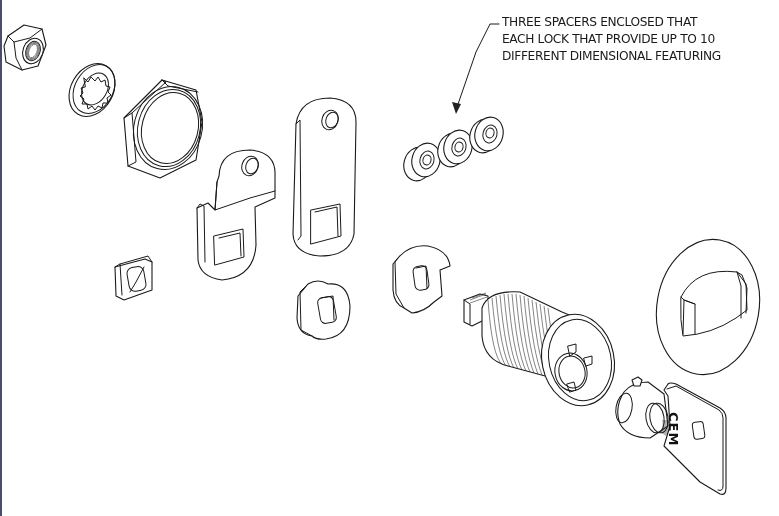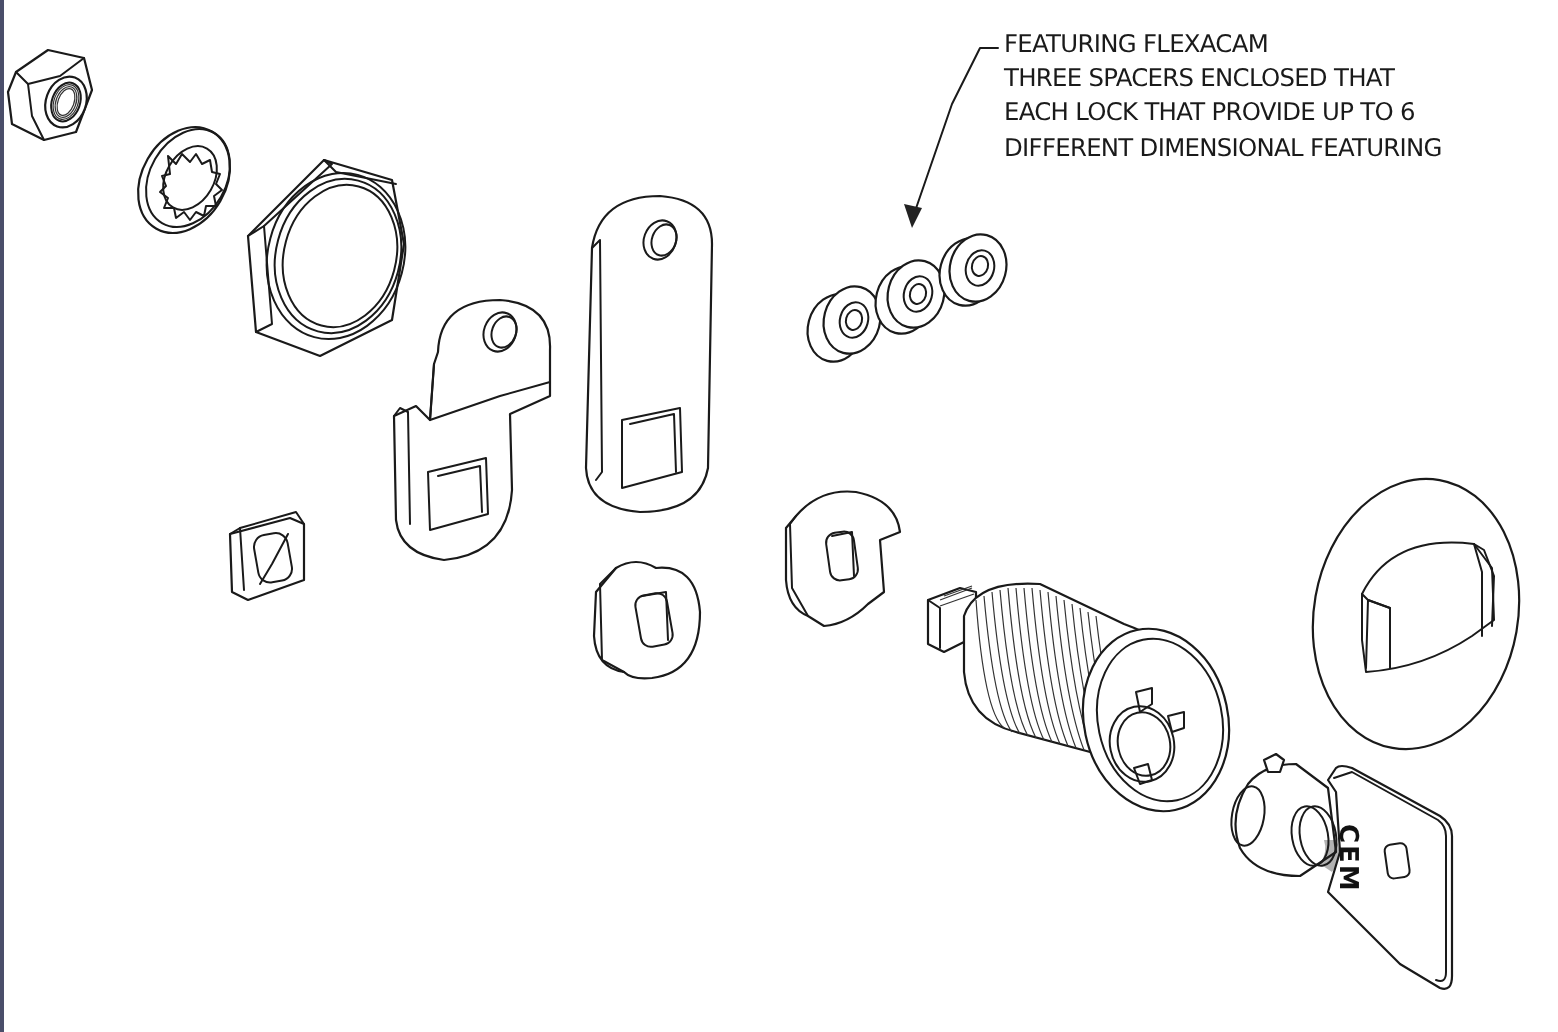--- a/index.html
+++ b/index.html
@@ -190,17 +190,16 @@
     <path class="ln" d="M664,390 L668,384 Q670,382 676,384 L720,408 Q726,412 726,418 L726,488 Q726,496 720,494 L700,482 L664,446 L670,426 L668,396 z"></path>
     <path class="ln2" d="M667,389 L676,386 L719,410 Q723,413 723,418 L723,486 Q723,492 718,490"></path>
 
     <rect class="ln2" x="693" y="422" width="11" height="17" rx="3" transform="rotate(-8 698 430)"></rect>
   </g>
 </svg>
 
 <div class="key-logo">CEM</div>
 
 <div class="callout">
-  <div>FEATURING FLEXACAM</div>
   <div>THREE SPACERS ENCLOSED THAT</div>
-  <div>EACH LOCK THAT PROVIDE UP TO 6</div>
+  <div>EACH LOCK THAT PROVIDE UP TO 10</div>
   <div>DIFFERENT DIMENSIONAL FEATURING</div>
 </div>
 
 </body></html>

